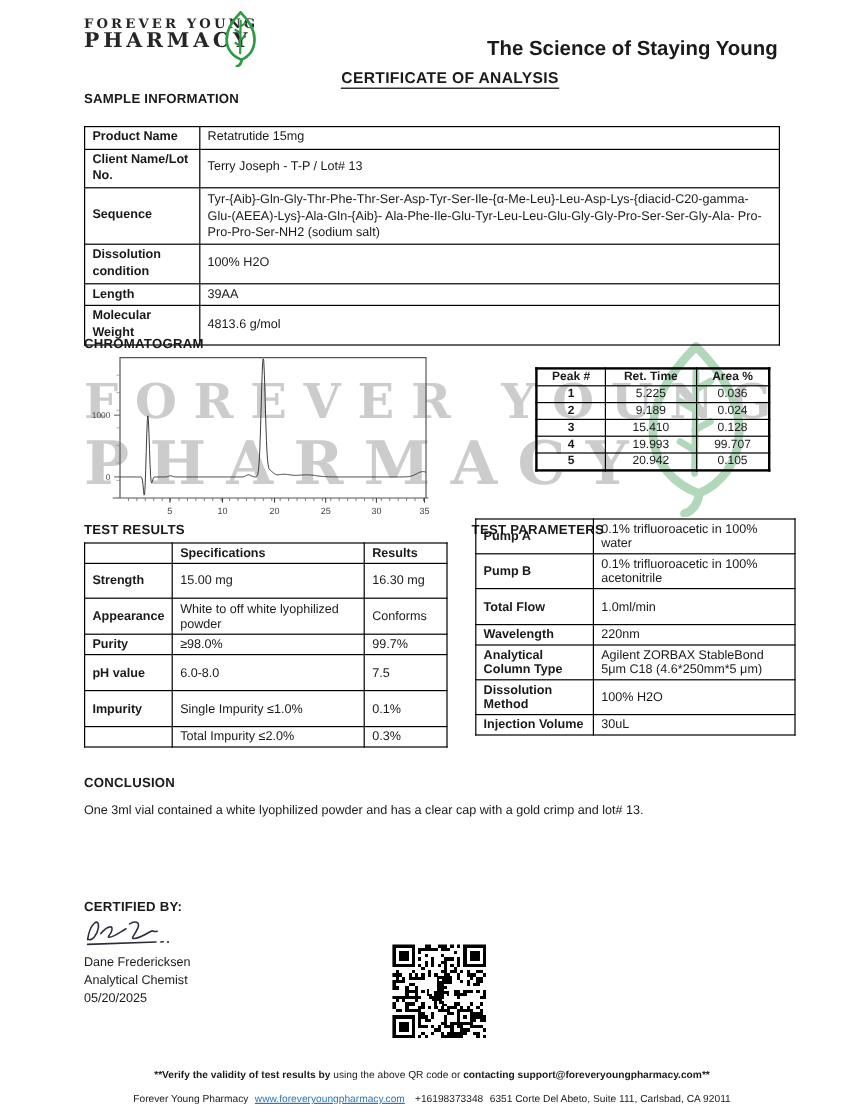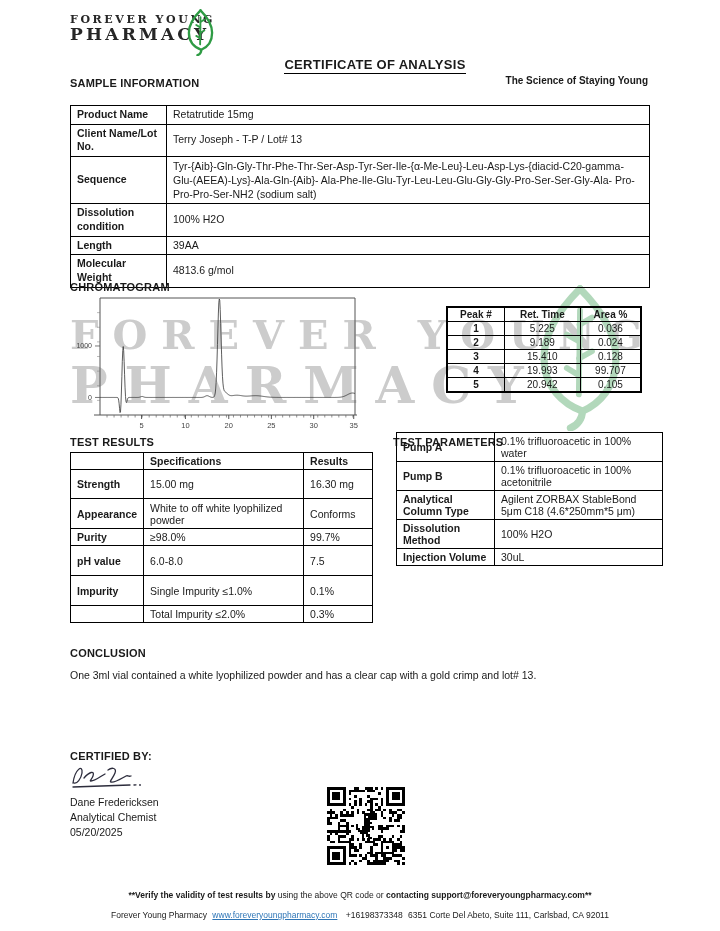--- a/index.html
+++ b/index.html
@@ -5,21 +5,21 @@
   html,body{margin:0;padding:0;background:#e8e8e8;}
   .page{position:relative;width:720px;height:931px;background:#ffffff;margin:0 auto;
         font-family:"Liberation Sans",sans-serif;color:#1a1a1a;overflow:hidden;}
   .abs{position:absolute;}
   .z0{z-index:0;} .z1{z-index:1;}
 
   
   .brand-text{line-height:1.05;color:#262626;font-family:"DejaVu Serif",serif;}
   .brand-l1{font-size:11px;font-weight:bold;letter-spacing:2.6px;}
   .brand-l2{font-size:17px;font-weight:bold;letter-spacing:3.2px;}
-  .tagline{font-size:10px;font-weight:bold;margin-top:44px;}
+  .tagline{font-size:17px;font-weight:bold;}
   .doc-title{width:100%;text-align:center;font-size:13px;font-weight:bold;letter-spacing:.3px;}
   .doc-title span{border-bottom:1.5px solid #000;padding-bottom:1px;}
   .sec-label{font-size:11px;font-weight:bold;letter-spacing:.2px;}
 
   
   table{border-collapse:collapse;background:transparent;}
   td,th{border:1px solid #000;font-size:10.5px;padding:2px 6px;vertical-align:middle;
         background:transparent;text-align:left;font-weight:normal;}
   .lbl{font-weight:bold;}
   #sample-table{width:580px;}
@@ -286,20 +286,28 @@
         <col>
       </colgroup>
     <tbody>
         <tr style="height: 16px;">
           <td class="lbl">Pump A</td>
           <td>0.1% trifluoroacetic in 100% water</td>
         </tr>
         <tr style="height: 29px;">
           <td class="lbl">Pump B</td>
           <td>0.1% trifluoroacetic in 100% acetonitrile</td>
+        </tr>
+        <tr style="height: 30px;">
+          <td class="lbl">Total Flow</td>
+          <td>1.0ml/min</td>
+        </tr>
+        <tr style="height: 17px;">
+          <td class="lbl">Wavelength</td>
+          <td>220nm</td>
         </tr>
         <tr style="height: 29px;">
           <td class="lbl">Analytical Column Type</td>
           <td>Agilent ZORBAX StableBond 5μm C18 (4.6*250mm*5 μm)</td>
         </tr>
         <tr style="height: 29px;">
           <td class="lbl">Dissolution Method</td>
           <td>100% H2O</td>
         </tr>
         <tr style="height: 16px;">

